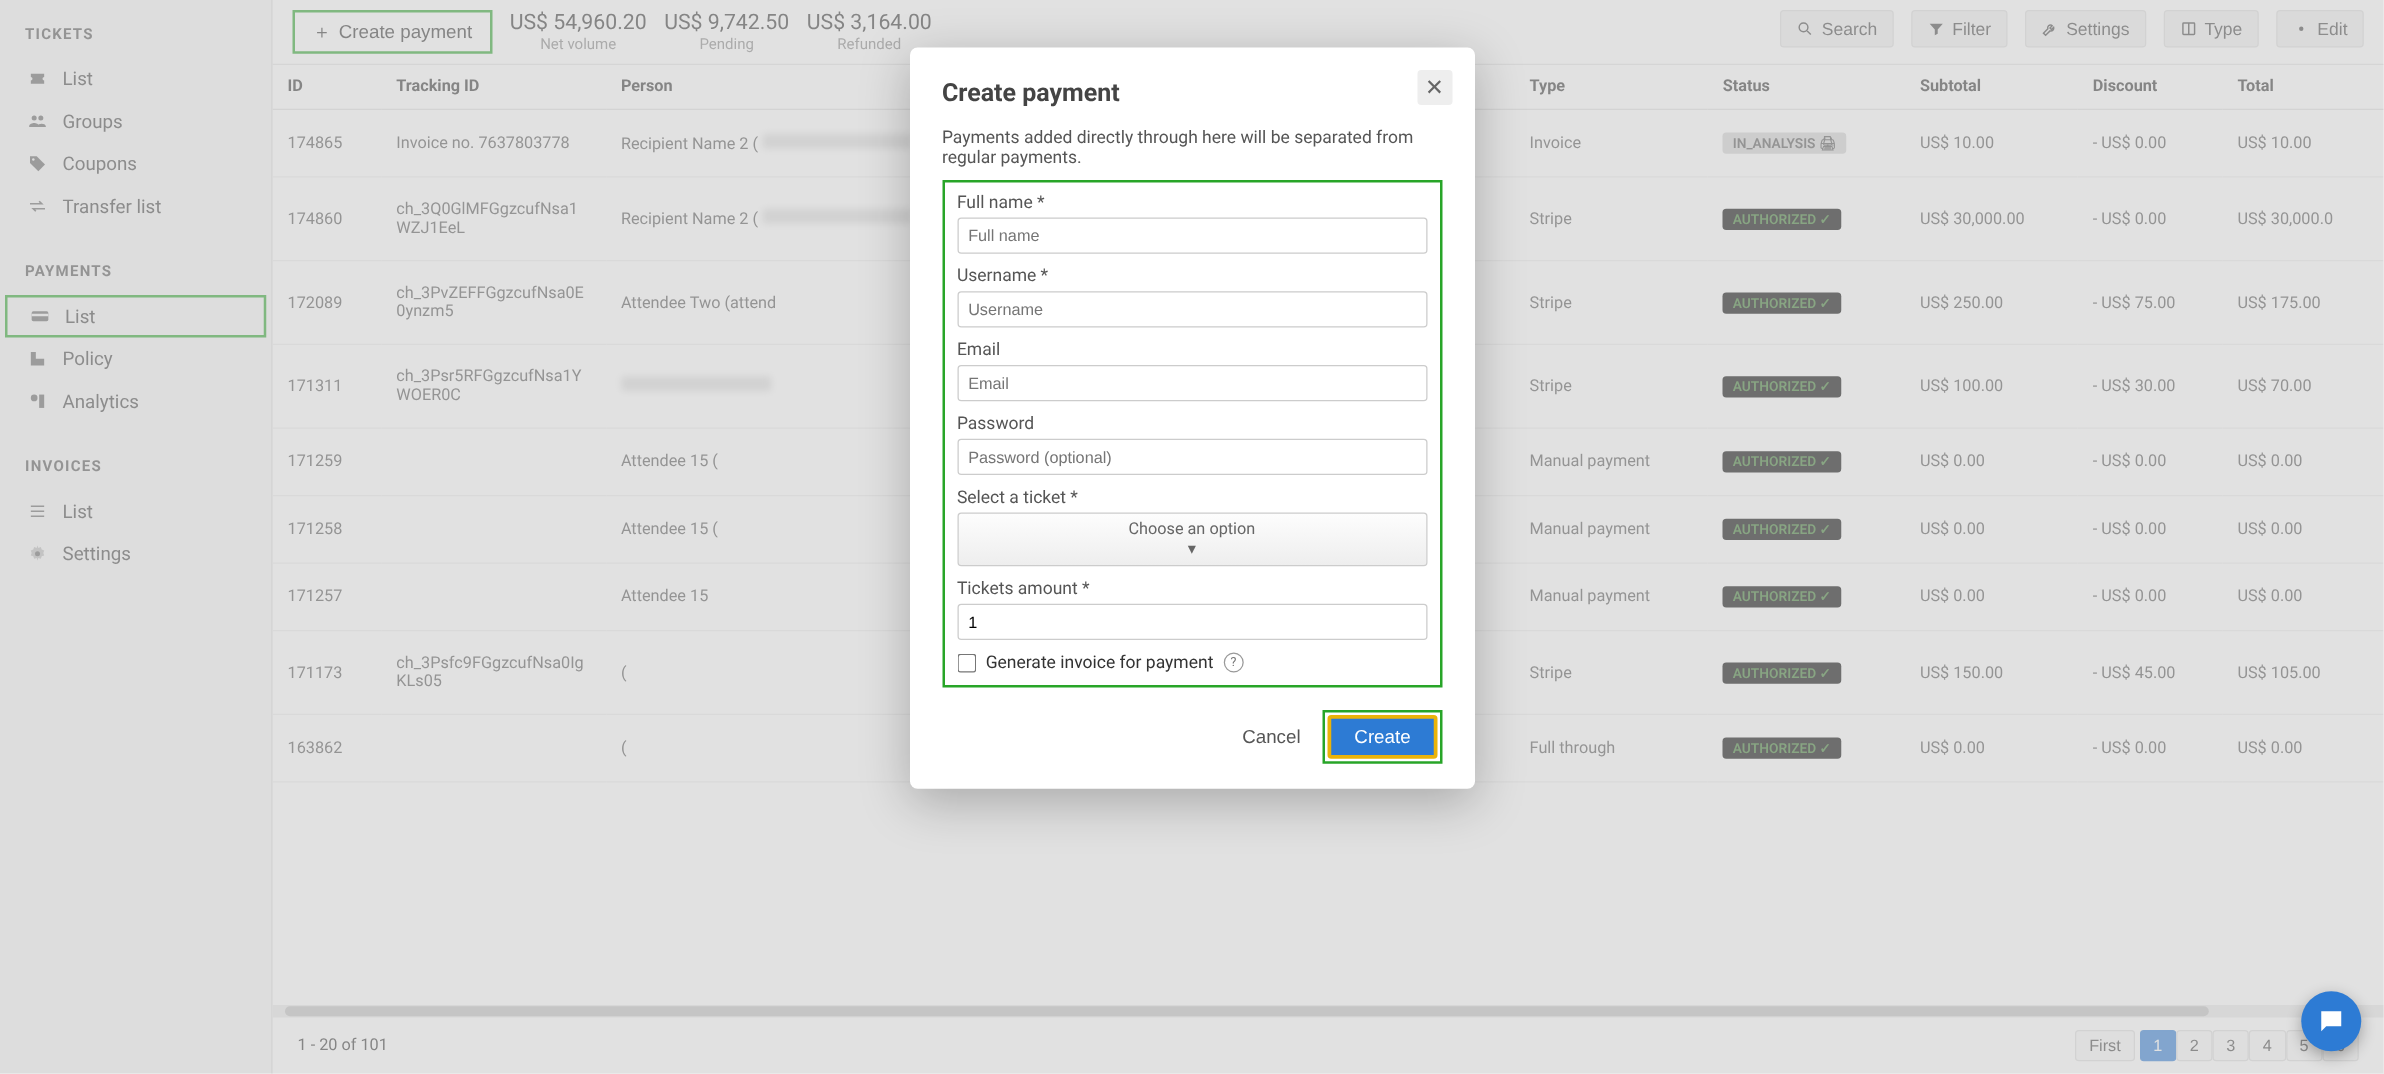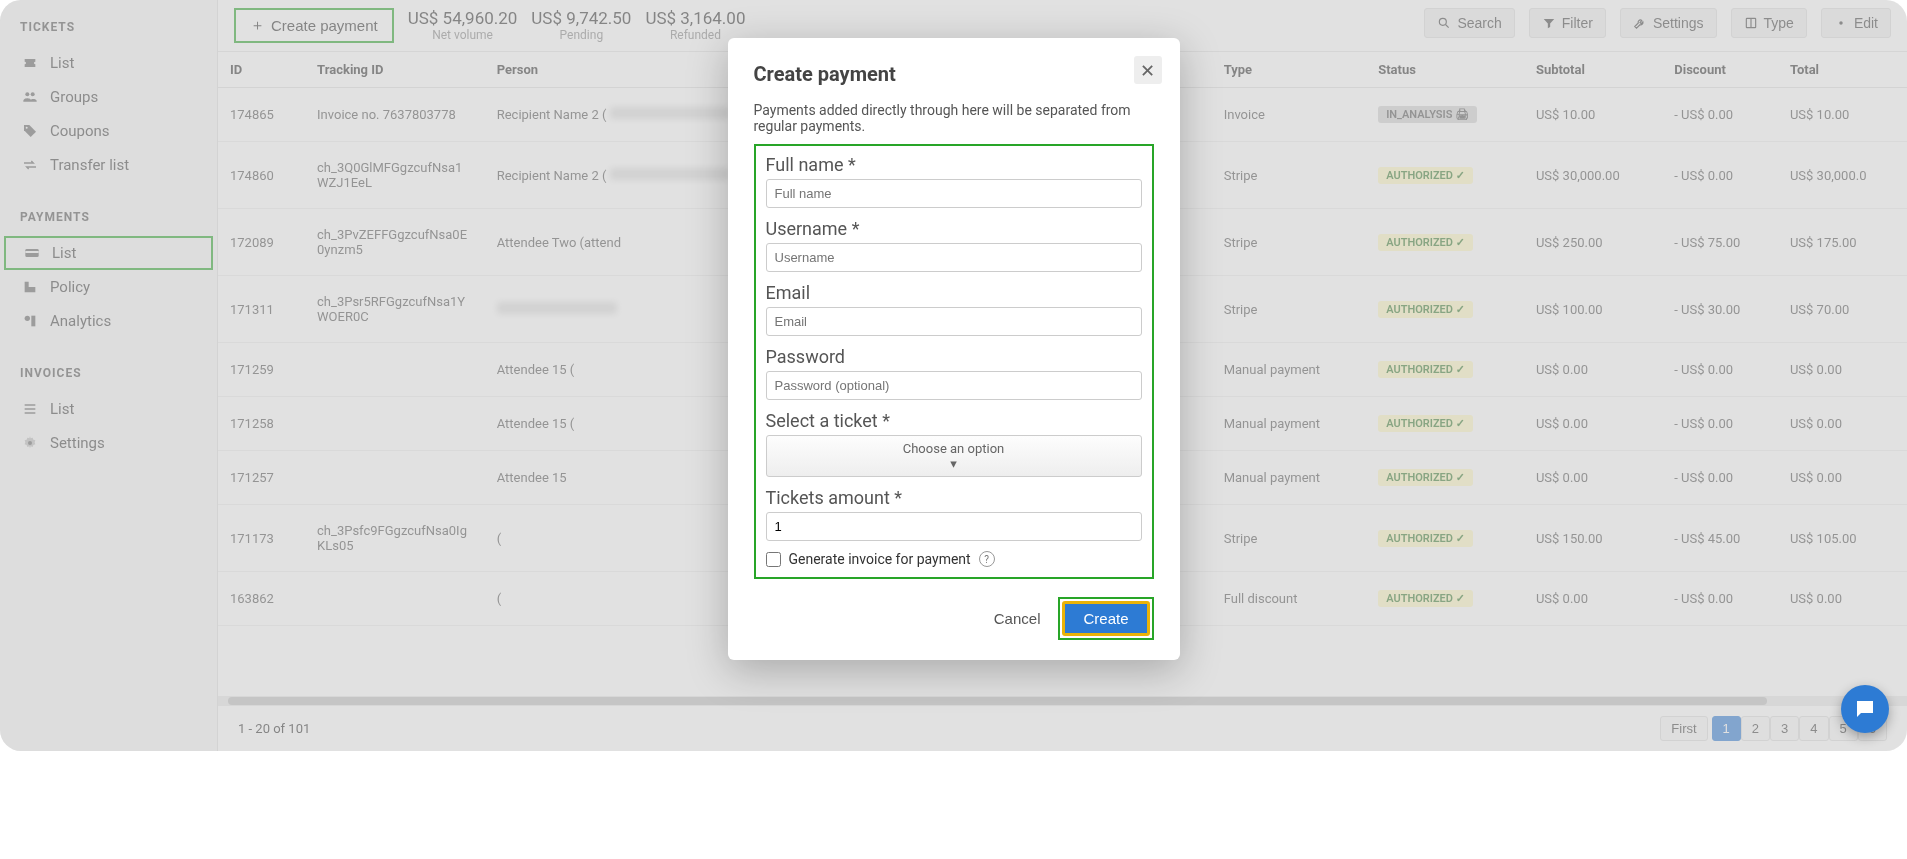--- a/index.html
+++ b/index.html
@@ -1,18 +1,18 @@
 <!DOCTYPE html>
 <html><head>
 <meta charset="utf-8">
 <style>
 * { box-sizing: border-box; margin: 0; padding: 0; }
 body { font-family: -apple-system, BlinkMacSystemFont, "Segoe UI", Roboto, Arial, sans-serif; background: #fff; color: #333; font-size: 14px; position: relative; }
 
-.page-wrap { position: relative; width: 1907px; height: 751px; overflow: hidden; border-radius: 21px; }
+.page-wrap { position: relative; width: 1907px; height: 859px; overflow: hidden; }
 
 
 .sidebar { position: absolute; left: 0; top: 0; width: 218px; height: 100%; background: #f5f5f5; padding: 20px 0; border-right: 1px solid #e0e0e0; }
 .sidebar-section { margin-bottom: 28px; }
 .sidebar-heading { font-size: 12px; font-weight: 700; letter-spacing: 1px; color: #555; padding: 0 20px 12px; }
 .sidebar-item { display: flex; align-items: center; padding: 8px 20px; color: #444; cursor: pointer; font-size: 15px; }
 .sidebar-item.active { border: 2px solid #28a528; background: #f5f5f5; margin: 0 4px; padding: 6px 16px; }
 .sidebar-icon { width: 20px; margin-right: 10px; display: inline-flex; align-items: center; justify-content: center; color: #666; }
 .sidebar-icon svg { width: 16px; height: 16px; }
 
@@ -25,42 +25,42 @@
 .stat-lbl { font-size: 12px; color: #888; text-align: center; }
 .spacer { flex: 1; }
 .tool-btn { background: #f0f0f0; border: 1px solid #ddd; padding: 6px 12px; border-radius: 3px; display: flex; align-items: center; gap: 6px; font-size: 14px; color: #444; cursor: pointer; }
 .tool-btn svg { width: 14px; height: 14px; }
 
 
 .table-wrap { flex: 1; overflow: auto; position: relative; }
 table { width: 100%; border-collapse: collapse; font-size: 13px; }
 th { text-align: left; padding: 10px 12px; font-weight: 700; color: #333; border-bottom: 1px solid #e0e0e0; white-space: nowrap; }
 td { padding: 18px 12px; border-bottom: 1px solid #eee; vertical-align: middle; white-space: nowrap; color: #555; }
-.badge { display: inline-flex; align-items: center; gap: 4px; background: #fef9c3; color: #3a7a2f; padding: 2px 8px; border-radius: 3px; font-size: 11px; font-weight: 600; }
+.badge { display: inline-flex; align-items: center; gap: 4px; background: #000000; color: #3a7a2f; padding: 2px 8px; border-radius: 3px; font-size: 11px; font-weight: 600; }
 .badge.analysis { background: #d3d3d3; color: #555; }
 .blur { filter: blur(3px); background: #ddd; width: 120px; height: 12px; display: inline-block; border-radius: 2px; }
 
 .hscroll { height: 10px; background: #e8e8e8; position: relative; }
 .hscroll-thumb { position: absolute; left: 10px; right: 140px; top: 1px; height: 8px; background: #c0c0c0; border-radius: 4px; }
 
 
 .footer { display: flex; align-items: center; padding: 10px 20px; font-size: 13px; }
 .pager { margin-left: auto; display: flex; gap: 4px; }
 .page-btn { border: 1px solid #ddd; background: #f8f8f8; padding: 4px 10px; border-radius: 3px; font-size: 13px; cursor: pointer; color: #444; }
 .page-btn.active { background: #2d7bd4; color: #fff; border-color: #2d7bd4; }
 
 
 .overlay { position: absolute; inset: 0; background: rgba(200,200,200,0.55); display: flex; align-items: flex-start; justify-content: center; padding-top: 38px; }
 .modal { width: 452px; background: #fff; border-radius: 6px; box-shadow: 0 10px 40px rgba(0,0,0,0.25); padding: 24px 26px 20px; position: relative; }
 .modal-title { font-size: 20px; font-weight: 700; color: #444; margin-bottom: 16px; }
 .modal-close { position: absolute; top: 18px; right: 18px; width: 28px; height: 28px; background: #eee; border-radius: 3px; display: flex; align-items: center; justify-content: center; cursor: pointer; color: #666; font-size: 18px; }
 .modal-desc { font-size: 14px; color: #555; margin-bottom: 10px; }
 .form-area { border: 2px solid #28a528; padding: 8px 10px 10px; }
 .form-group { margin-bottom: 10px; }
-.form-label { font-size: 18px; color: #555; margin-bottom: 4px; display: block; }
+.form-label { font-size: 14px; color: #555; margin-bottom: 4px; display: block; }
 .tx-input { width: 100%; padding: 6px 8px; border: 1px solid #ccc; border-radius: 3px; font-size: 13px; }
 .select-wrap { width: 100%; padding: 5px 8px; border: 1px solid #ccc; border-radius: 3px; font-size: 13px; background: linear-gradient(#fdfdfd,#eee); display: flex; justify-content: space-between; align-items: center; color: #666; flex-direction: column; }
 .chk-row { display: flex; align-items: center; gap: 8px; font-size: 14px; color: #333; }
 .chk-row input { width: 15px; height: 15px; }
 .help-circ { width: 16px; height: 16px; border: 1px solid #999; border-radius: 50%; display: inline-flex; align-items: center; justify-content: center; font-size: 10px; color: #777; }
 .modal-actions { display: flex; justify-content: flex-end; align-items: center; gap: 18px; margin-top: 18px; }
 .btn-cancel { background: none; border: none; color: #555; font-size: 15px; cursor: pointer; }
 .btn-create-wrap { border: 2px solid #28a528; padding: 2px; }
 .btn-create { background: #2d7bd4; color: #fff; border: 3px solid #eab308; padding: 6px 18px; font-size: 15px; cursor: pointer; border-radius: 3px; }
 
@@ -329,21 +329,21 @@
               <td>US$ 150.00</td>
               <td>- US$ 45.00</td>
               <td>US$ 105.00</td>
             </tr>
             <tr>
               <td>163862</td>
               <td style="max-width:140px;white-space:normal;word-break:break-all"></td>
               <td>(</td>
               <td>yasmine.s@inevent.com</td>
               <td>07/04/2024 3:56 AM</td>
-              <td>Full discount</td>
+              <td>Full through</td>
               <td><span class="badge">AUTHORIZED ✓</span></td>
               <td>US$ 0.00</td>
               <td>- US$ 0.00</td>
               <td>US$ 0.00</td>
             </tr>
           </tbody>
       </table>
     </div>
 
     <div class="hscroll">

